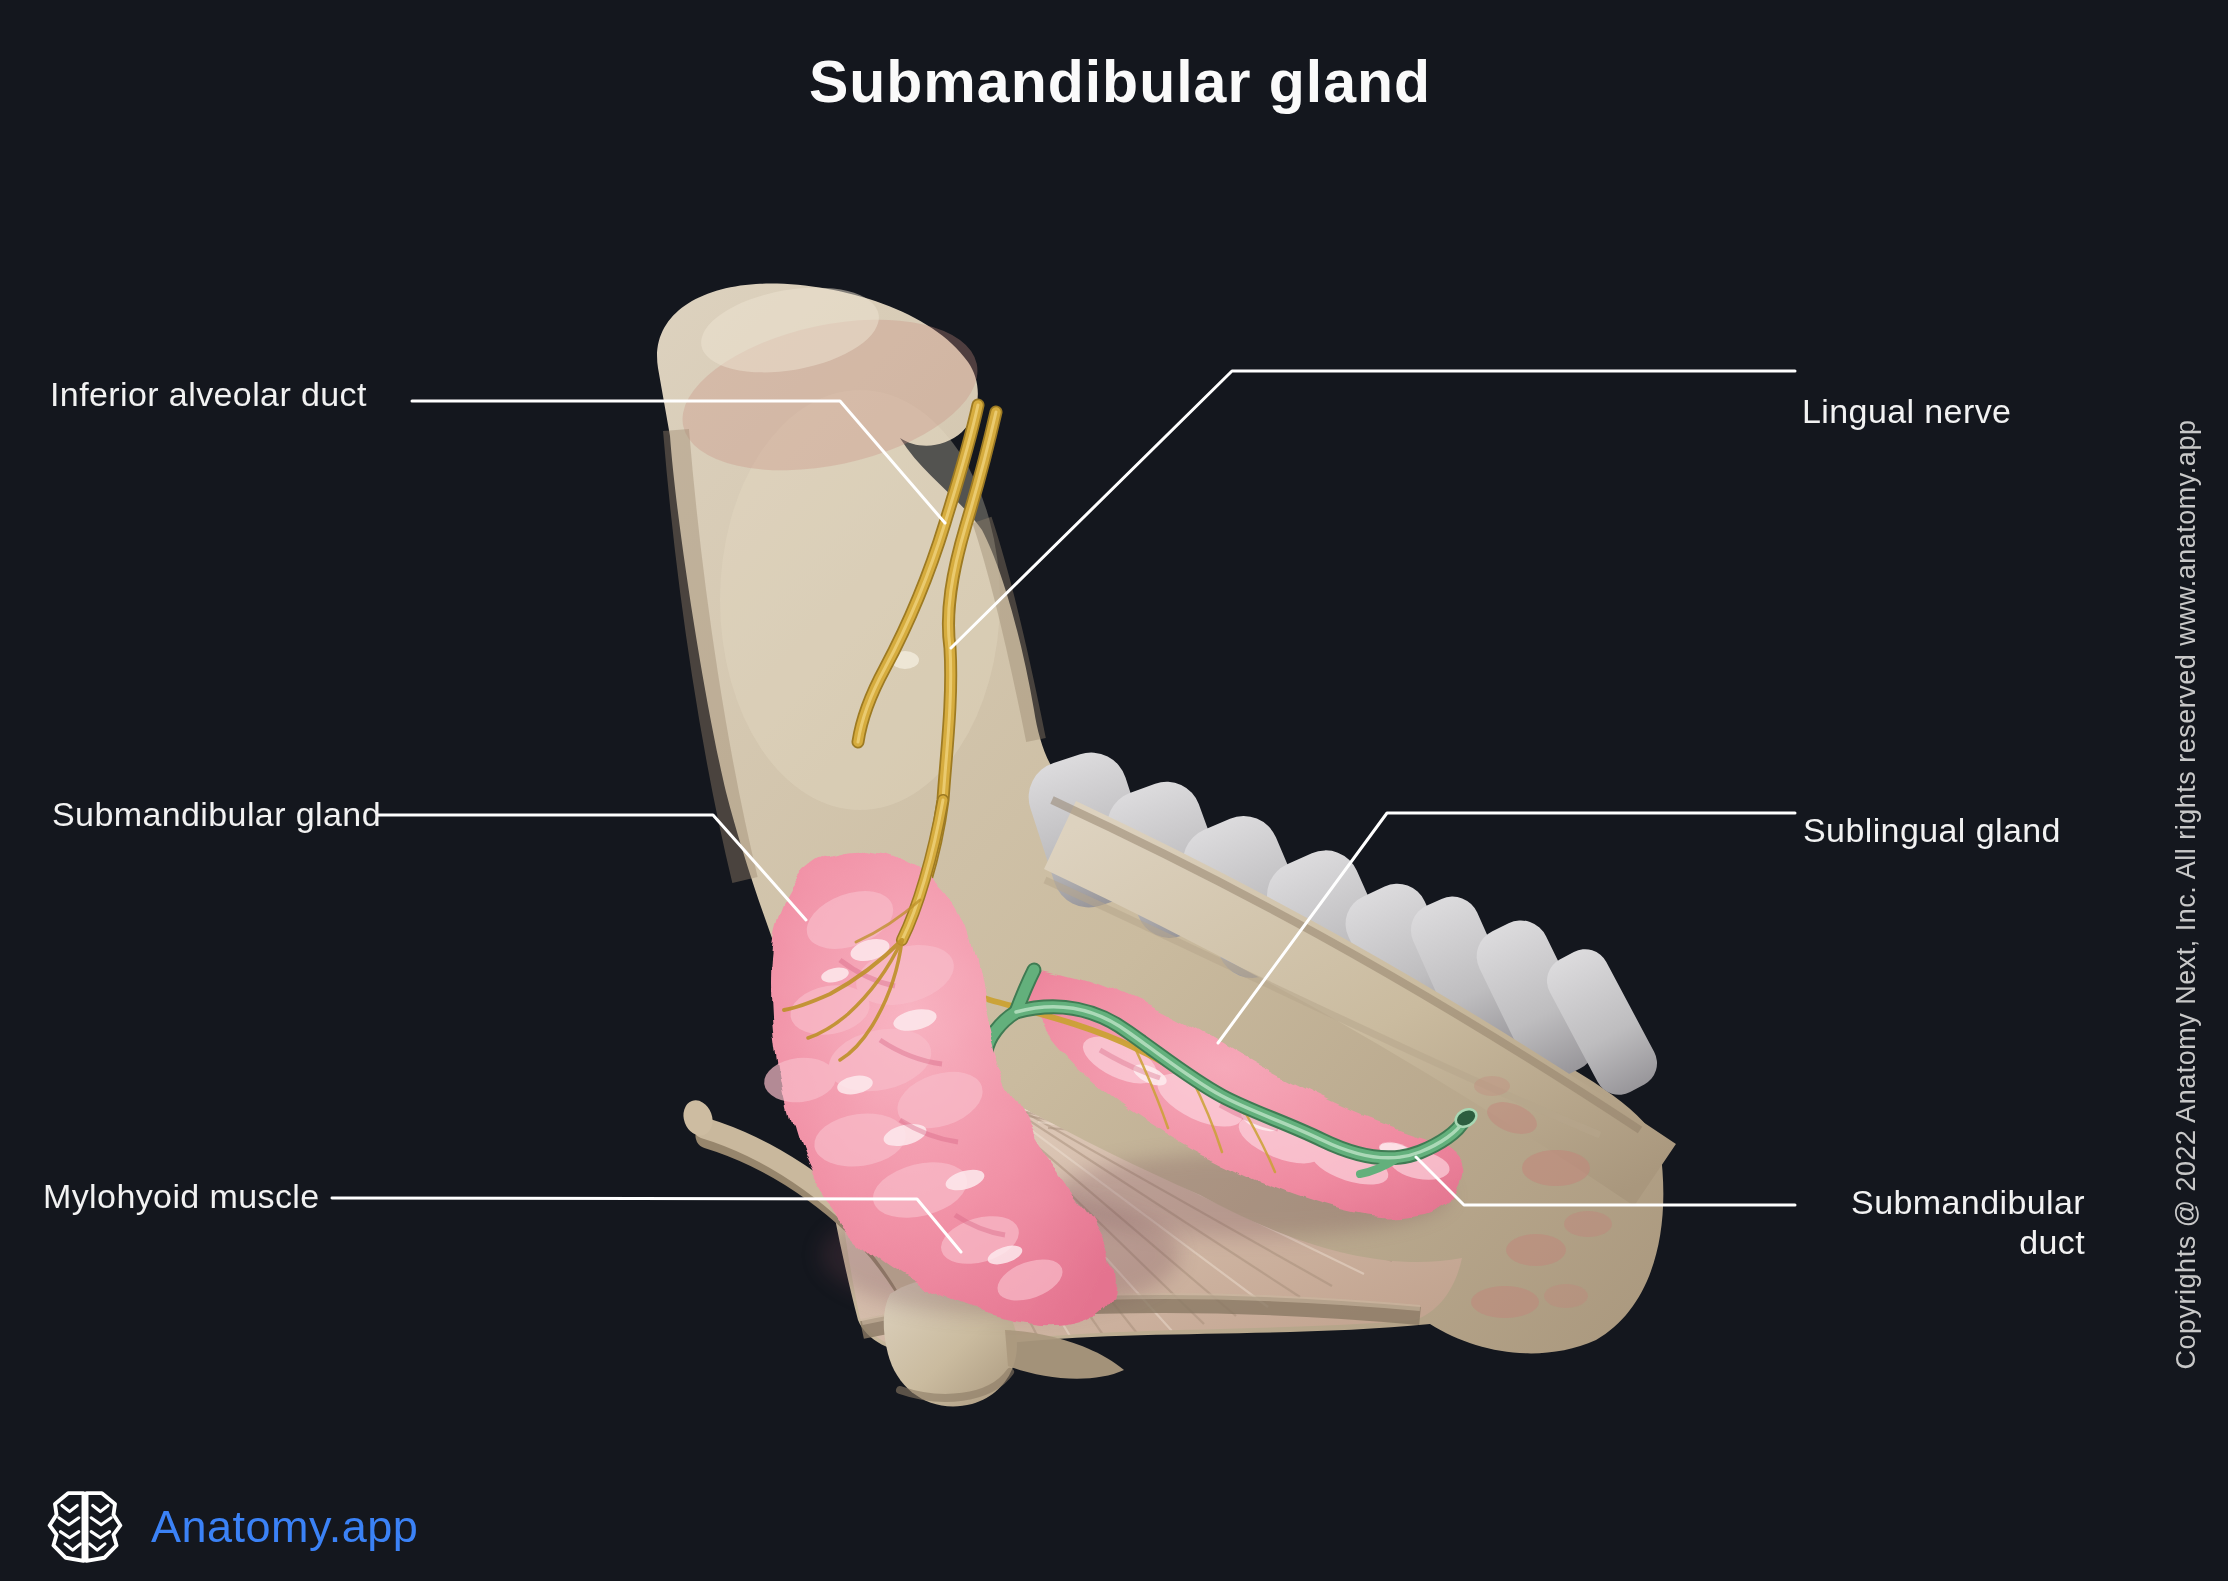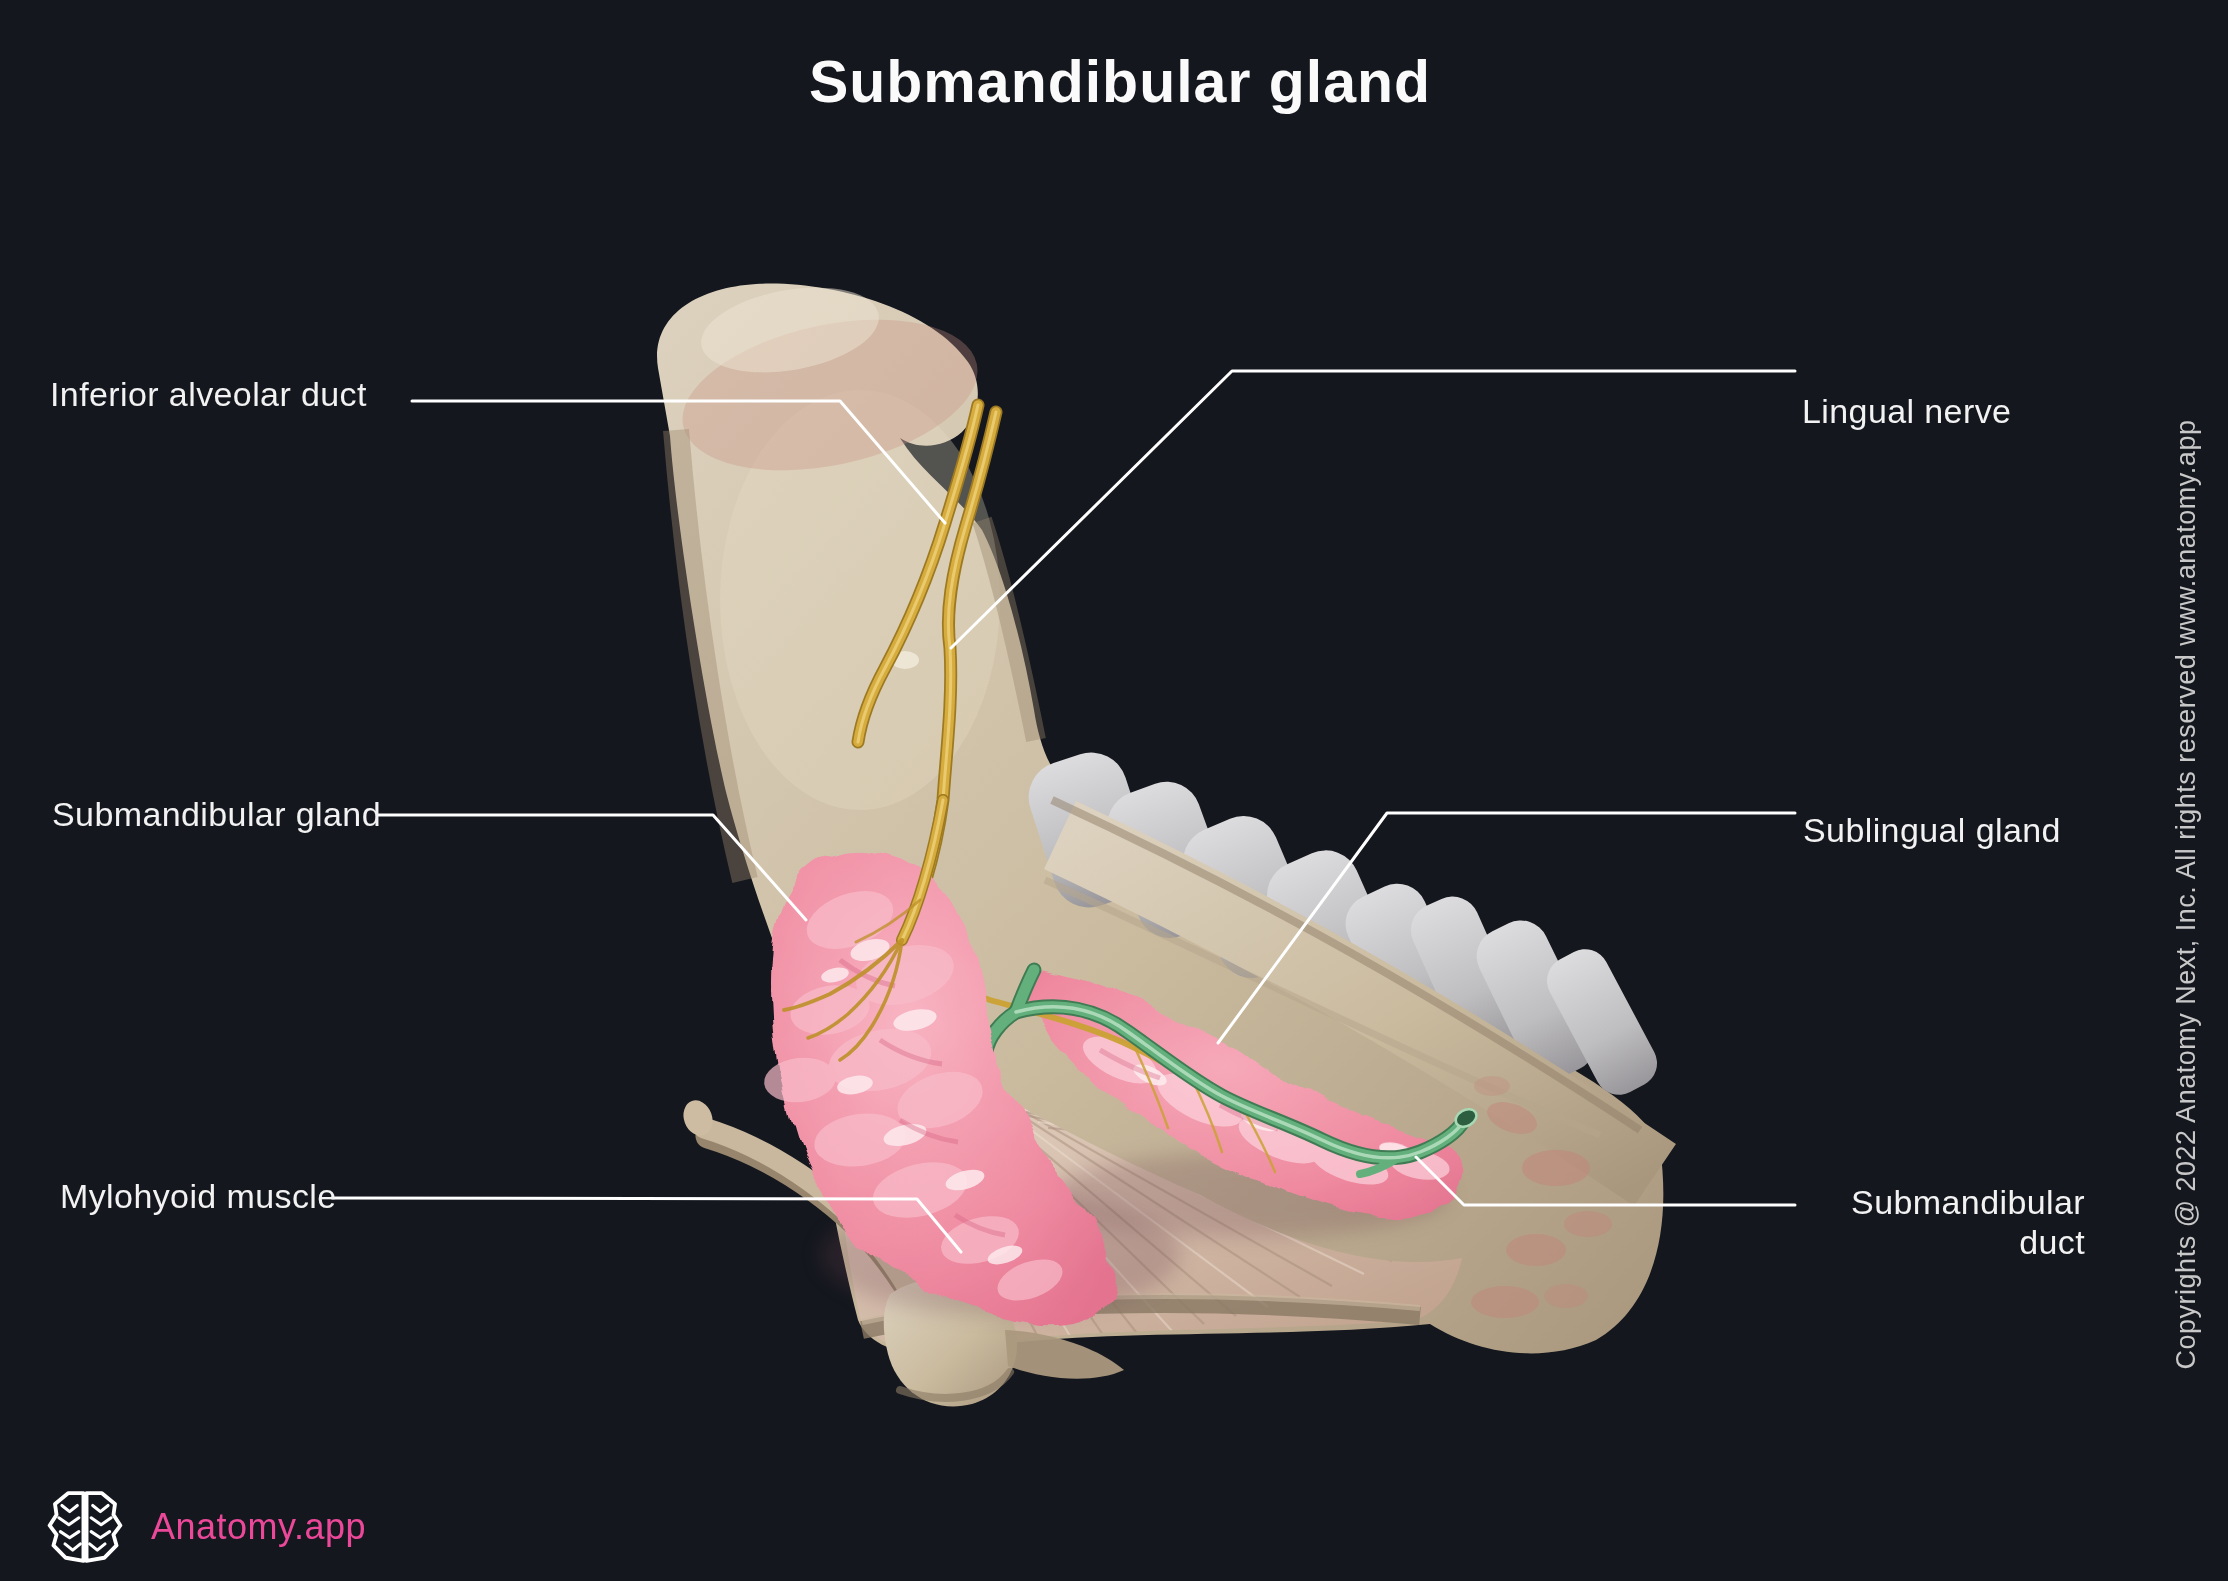--- a/index.html
+++ b/index.html
@@ -4,29 +4,29 @@
 <style>
   html,body{margin:0;padding:0;background:#14171e;overflow:hidden;}
   body{width:2228px;height:1581px;position:relative;font-family:"Liberation Sans",sans-serif;}
   #art,#leaders{position:absolute;left:0;top:0;width:2228px;height:1581px;}
   .title{position:absolute;left:1120px;top:48px;transform:translateX(-50%);
          font-size:59px;font-weight:bold;color:#fafafa;letter-spacing:1px;white-space:nowrap;}
   .label{position:absolute;font-size:34px;color:#f2f2f2;letter-spacing:.4px;white-space:nowrap;}
   .label.wrap{white-space:normal;width:280px;line-height:40px;text-align:right;}
   #lbl-ian{left:50px;top:375px;}
   #lbl-smg{left:52px;top:795px;}
-  #lbl-myl{left:60px;top:1177px;text-align:right;}
+  #lbl-myl{left:43px;top:1177px;text-align:right;}
   #lbl-lin{left:1802px;top:351px;margin-top:41px;}
   #lbl-sub{left:1803px;top:793px;margin-top:18px;}
   #lbl-duct{left:1805px;top:1182px;}
   .copyright{position:absolute;left:1656px;top:879px;width:1060px;text-align:center;
              transform:rotate(-90deg);font-size:27px;color:#c8c8c8;letter-spacing:.5px;}
   .brand{position:absolute;left:45px;top:1485px;display:flex;align-items:center;gap:26px;}
   .brand svg{width:80px;height:84px;display:block;}
-  .brand-name{font-size:36px;color:#ec4899;letter-spacing:.5px;}
+  .brand-name{font-size:45px;color:#3b82f6;letter-spacing:.5px;}
   polyline.leader{fill:none;stroke:#ffffff;stroke-width:3;stroke-linecap:round;stroke-linejoin:round;}
 </style>
 </head>
 <body>
 
 <svg id="art" viewBox="0 0 2228 1581">
   <defs>
     <linearGradient id="gBone" x1="0" y1="0" x2="1" y2="1">
       <stop offset="0" stop-color="#ddd2bf"></stop>
         <stop offset=".55" stop-color="#cabb9f"></stop>

